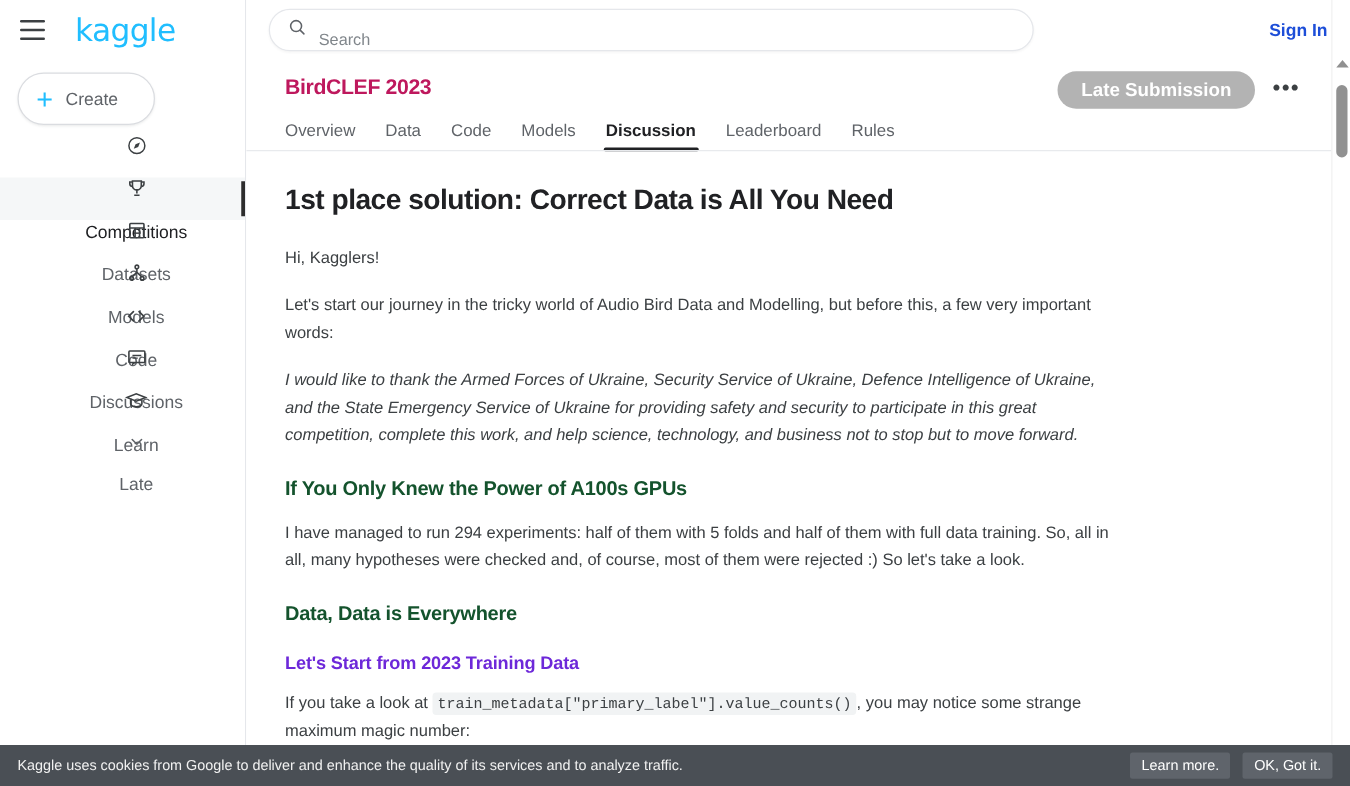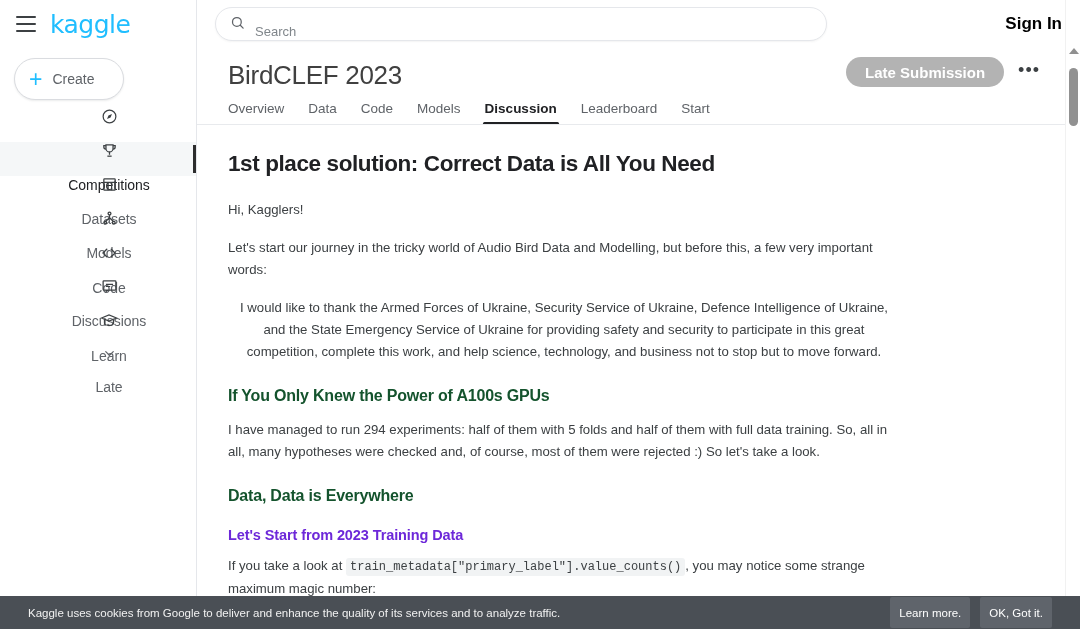--- a/index.html
+++ b/index.html
@@ -13,21 +13,21 @@
   .app { position: relative; width: 1080px; height: 629px; display: flex; }
 
   
   .sidebar {
     width: 197px; height: 629px;
     background: #fff;
     border-right: 1px solid #e5e7eb;
     flex: 0 0 197px;
     position: relative;
   }
-  .brandbar { height: 48px; display: flex; align-items: center; padding-left: 16px; gap: 14px; }
+  .brandbar { height: 48px; display: flex; align-items: center; padding-left: 16px; gap: 24px; }
   .hamburger { width: 20px; height: 16px; display: flex; flex-direction: column; justify-content: space-between; cursor: pointer; }
   .hamburger span { display: block; height: 2px; background: #3c4043; border-radius: 1px; }
   .kaggle-logo { font-size: 25px; line-height: 1; color: #20beff; font-weight: 400; letter-spacing: -0.5px; font-family: "DejaVu Sans", sans-serif; }
 
   .create-btn {
     margin: 10px 0 8px 14px;
     width: 110px; height: 42px;
     border: 1px solid #dadce0; border-radius: 24px;
     background: #fff;
     display: flex; align-items: center; gap: 10px;
@@ -62,47 +62,47 @@
   .search-wrap {
     flex: 1; max-width: 612px; height: 34px;
     border: 1px solid #e5e7eb; border-radius: 20px;
     display: flex; align-items: center; padding: 0 14px; gap: 10px;
     background: #fff;
     box-shadow: 0 1px 2px rgba(60,64,67,.06);
   }
   .search-input { border: none; outline: none; font-size: 13px; color: #5f6368; background: transparent; flex: 1; font-family: "Liberation Sans", sans-serif; margin-top: 15px; }
   .search-input::placeholder { color: #80868b; }
   .topbar-right { margin-left: auto; display: flex; align-items: center; gap: 16px; }
-  .signin { font-size: 17px; font-weight: bold; color: #000000; cursor: pointer; margin-left: 36px; }
+  .signin { font-size: 14px; font-weight: bold; color: #1d4ed8; cursor: pointer; margin-left: 36px; }
   .register {
     background: #202124; color: #fff; font-size: 13px; font-weight: bold;
     border: none; border-radius: 20px; height: 32px; padding: 0 21px; cursor: pointer;
     font-family: "Liberation Sans", sans-serif;
   }
 
   .comp-head { padding: 4px 18px 0 31px; display: flex; align-items: flex-start; }
-  .comp-title { font-size: 26px; font-weight: normal; color: #404040; letter-spacing: -0.3px; padding-top: 8px; }
+  .comp-title { font-size: 17px; font-weight: bold; color: #be185d; letter-spacing: -0.3px; padding-top: 8px; }
   .comp-actions { margin-left: auto; display: flex; align-items: center; gap: 14px; padding-top: 5px; padding-right: 22px; }
   .late-sub {
     background: #b3b3b3; color: #fff; font-size: 15px; font-weight: bold;
     border: none; border-radius: 20px; height: 30px; padding: 0 19px; cursor: default;
     font-family: "Liberation Sans", sans-serif;
   }
   .kebab { font-size: 18px; color: #3c4043; cursor: pointer; letter-spacing: 1px; line-height: .6; padding-bottom: 4px;}
 
   .tabs { display: flex; gap: 24px; padding: 10px 0 0 31px; position: relative; }
   .tab { font-size: 13.5px; color: #5f6368; cursor: pointer; padding-bottom: 9px; position: relative; }
   .tab.active { color: #202124; font-weight: bold; }
   .tab.active::after { content: ""; position: absolute; left: -2px; right: -2px; bottom: 0; height: 3px; background: #202124; border-radius: 2px; }
   .tab-divider { position: absolute; left: 0; right: 0; bottom: 0; height: 1px; background: #e8eaed; }
 
   .article { padding: 26px 0 0 31px; position: relative; }
   .art-title { font-size: 22.5px; font-weight: bold; color: #202124; letter-spacing: -0.4px; margin-bottom: 22px; }
   .art-p { font-size: 13.2px; line-height: 22px; color: #3c4043; max-width: 665px; margin-bottom: 16px; }
-  .art-p.italic { max-width: 672px; text-align: center; }
+  .art-p.italic { font-style: italic; max-width: 672px; }
   .h2 { font-size: 16px; font-weight: bold; color: #14532d; margin: 24px 0 14px 0; letter-spacing: -0.2px; }
   .h3 { font-size: 14.5px; font-weight: bold; color: #6d28d9; margin: 22px 0 12px 0; letter-spacing: -0.1px; }
   code.inline {
     font-family: "Liberation Mono", "DejaVu Sans Mono", monospace;
     background: #f1f3f4; border-radius: 3px; padding: 2px 4px; font-size: 12px; color: #3c4043;
   }
   .codeblock {
     margin-top: 14px; width: 670px; background: #f4f5f6; border-radius: 4px;
     padding: 12px 0 12px 14px; font-family: "Liberation Mono", "DejaVu Sans Mono", monospace;
     font-size: 12px; line-height: 16.5px;
@@ -112,27 +112,27 @@
   .cv { color: #c0392b; }
 
   
   .scrollbar { position: absolute; right: 0; top: 0; width: 15px; height: 629px; background: #fff; border-left: 1px solid #f1f1f1;}
   .sb-arrow { position: absolute; top: 48px; left: 3px; width: 0; height: 0; border-left: 5px solid transparent; border-right: 5px solid transparent; border-bottom: 6px solid #909090; }
   .sb-thumb { position: absolute; top: 68px; left: 3px; width: 9px; height: 58px; background: #919191; border-radius: 5px; }
 
   
   .cookie {
     position: absolute; left: 0; bottom: 0; width: 1080px; height: 33px;
-    background: #4a4f55; display: flex; align-items: center; padding: 0 28px; z-index: 40;
+    background: #4a4f55; display: flex; align-items: center; padding: 0 14px; z-index: 40;
   }
   .cookie-text { color: #f1f1f1; font-size: 11.5px; }
   .cookie-btns { margin-left: auto; display: flex; gap: 10px; }
   .cookie-btn {
     background: #5f646b; color: #fff; font-size: 11.5px; border: none; border-radius: 2px;
-    height: 31px; padding: 0 9px; cursor: pointer; font-family: "Liberation Sans", sans-serif;
+    height: 21px; padding: 0 9px; cursor: pointer; font-family: "Liberation Sans", sans-serif;
   }
 </style>
 </head>
 <body>
 
 <div class="app">
 
   <aside class="sidebar">
 
     <div class="brandbar">
@@ -263,21 +263,21 @@
       </div>
     </div>
 
     <div class="tabs">
       <span class="tab">Overview</span>
       <span class="tab">Data</span>
       <span class="tab">Code</span>
       <span class="tab">Models</span>
       <span class="tab active">Discussion</span>
       <span class="tab">Leaderboard</span>
-      <span class="tab">Start</span>
+      <span class="tab">Rules</span>
       <div class="tab-divider"></div>
     </div>
 
     <article class="article">
       <h1 class="art-title">1st place solution: Correct Data is All You Need</h1>
       <p class="art-p">Hi, Kagglers!</p>
       <p class="art-p">Let's start our journey in the tricky world of Audio Bird Data and Modelling, but before this, a few very important words:</p>
       <p class="art-p italic">I would like to thank the Armed Forces of Ukraine, Security Service of Ukraine, Defence Intelligence of Ukraine, and the State Emergency Service of Ukraine for providing safety and security to participate in this great competition, complete this work, and help science, technology, and business not to stop but to move forward.</p>
 
       <h2 class="h2">If You Only Knew the Power of A100s GPUs</h2>

